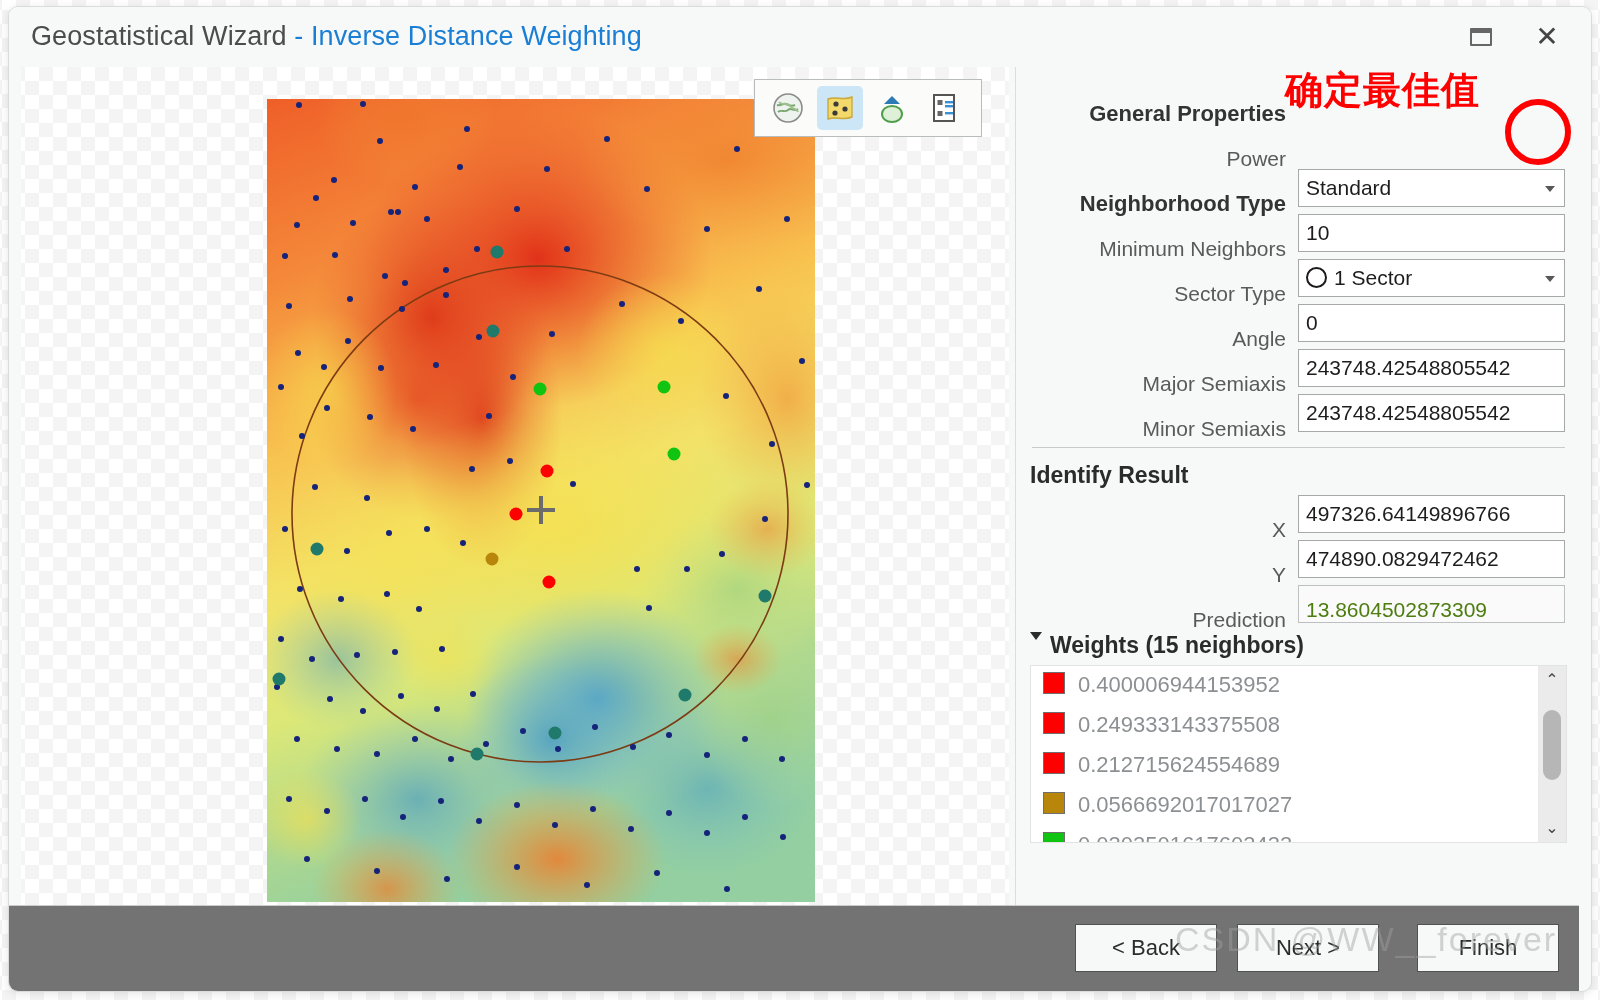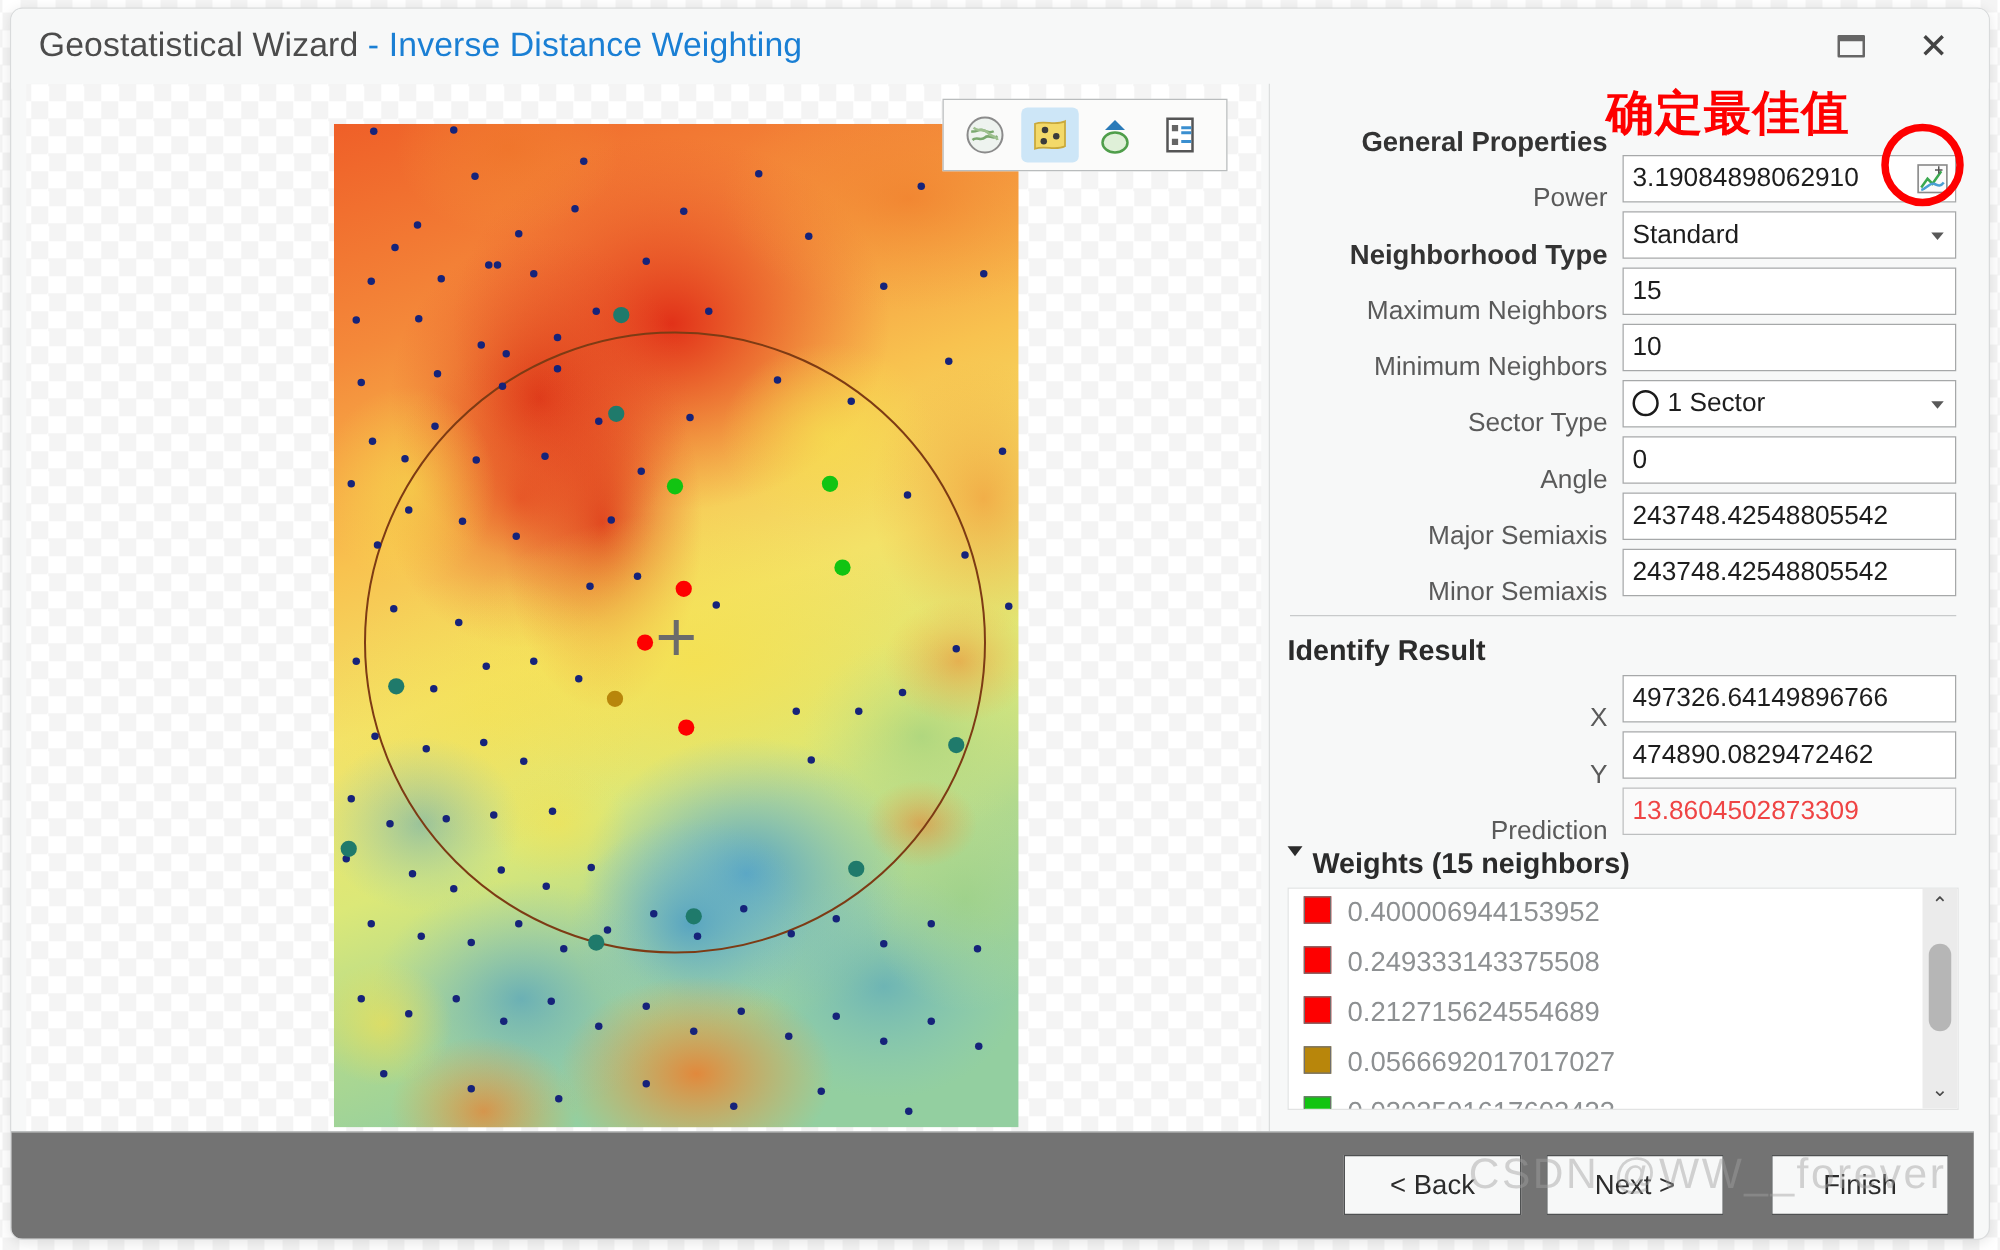--- a/index.html
+++ b/index.html
@@ -103,21 +103,21 @@
     font-size: 21px; color: #5a5a5a; white-space: nowrap; margin-top: 33px;
   }
   .lbl.hdr { font-weight: bold; color: #333; font-size: 22px; }
   .fld {
     flex: 1 1 auto; height: 38px;
     border: 1px solid #a6a8a9; background: #fff;
     display: flex; align-items: center; padding: 0 7px;
     font-size: 21px; color: #1d1d1d;
     position: relative; overflow: hidden; white-space: nowrap;
   }
-  .fld.readonly { color: #ef4444; border-color: #bdbfc0; background: #fafafa; }
+  .fld.readonly { color: #4d7c0f; border-color: #bdbfc0; background: #fafafa; align-items: flex-end; }
   .fld .caret {
     position: absolute; right: 9px; top: 50%;
     width: 0; height: 0; margin-top: -2px;
     border-left: 5px solid transparent; border-right: 5px solid transparent;
     border-top: 6px solid #585858;
   }
   .sector-circle {
     width: 21px; height: 21px; border: 2px solid #1b1b1b; border-radius: 50%;
     margin-right: 7px; flex: 0 0 auto;
   }
@@ -488,45 +488,30 @@
   </div>
 
   <div id="right-panel">
 
     <div class="form-row">
       <div class="lbl hdr">General Properties</div>
     </div>
 
     <div class="form-row">
       <div class="lbl">Power</div>
-      <div class="fld">
-        <span>3.19084898062910</span>
-        <svg class="power-icon" viewBox="0 0 26 26">
-          <rect x="1.5" y="2" width="23" height="22" fill="#fbfbfb" stroke="#8a8a8a" stroke-width="1.3"></rect>
-          <path d="M4 20l5-7 4 4 7-10" fill="none" stroke="#3aa84f" stroke-width="2"></path>
-          <path d="M4 22c4-1 7-6 10-5s5 3 8-1" fill="none" stroke="#4a9fd4" stroke-width="2"></path>
-          <path d="M18 3v6M15 6h6" stroke="#555" stroke-width="1.2"></path>
-        </svg>
-      </div>
     </div>
 
     <div class="form-row">
       <div class="lbl hdr">Neighborhood Type</div>
       <div class="fld">
         <span>Standard</span>
         <span class="caret"></span>
       </div>
     </div>
 
-    <div class="form-row">
-      <div class="lbl">Maximum Neighbors</div>
-      <div class="fld">
-        <span>15</span>
-      </div>
-    </div>
 
     <div class="form-row">
       <div class="lbl">Minimum Neighbors</div>
       <div class="fld">
         <span>10</span>
       </div>
     </div>
 
     <div class="form-row">
       <div class="lbl">Sector Type</div>

